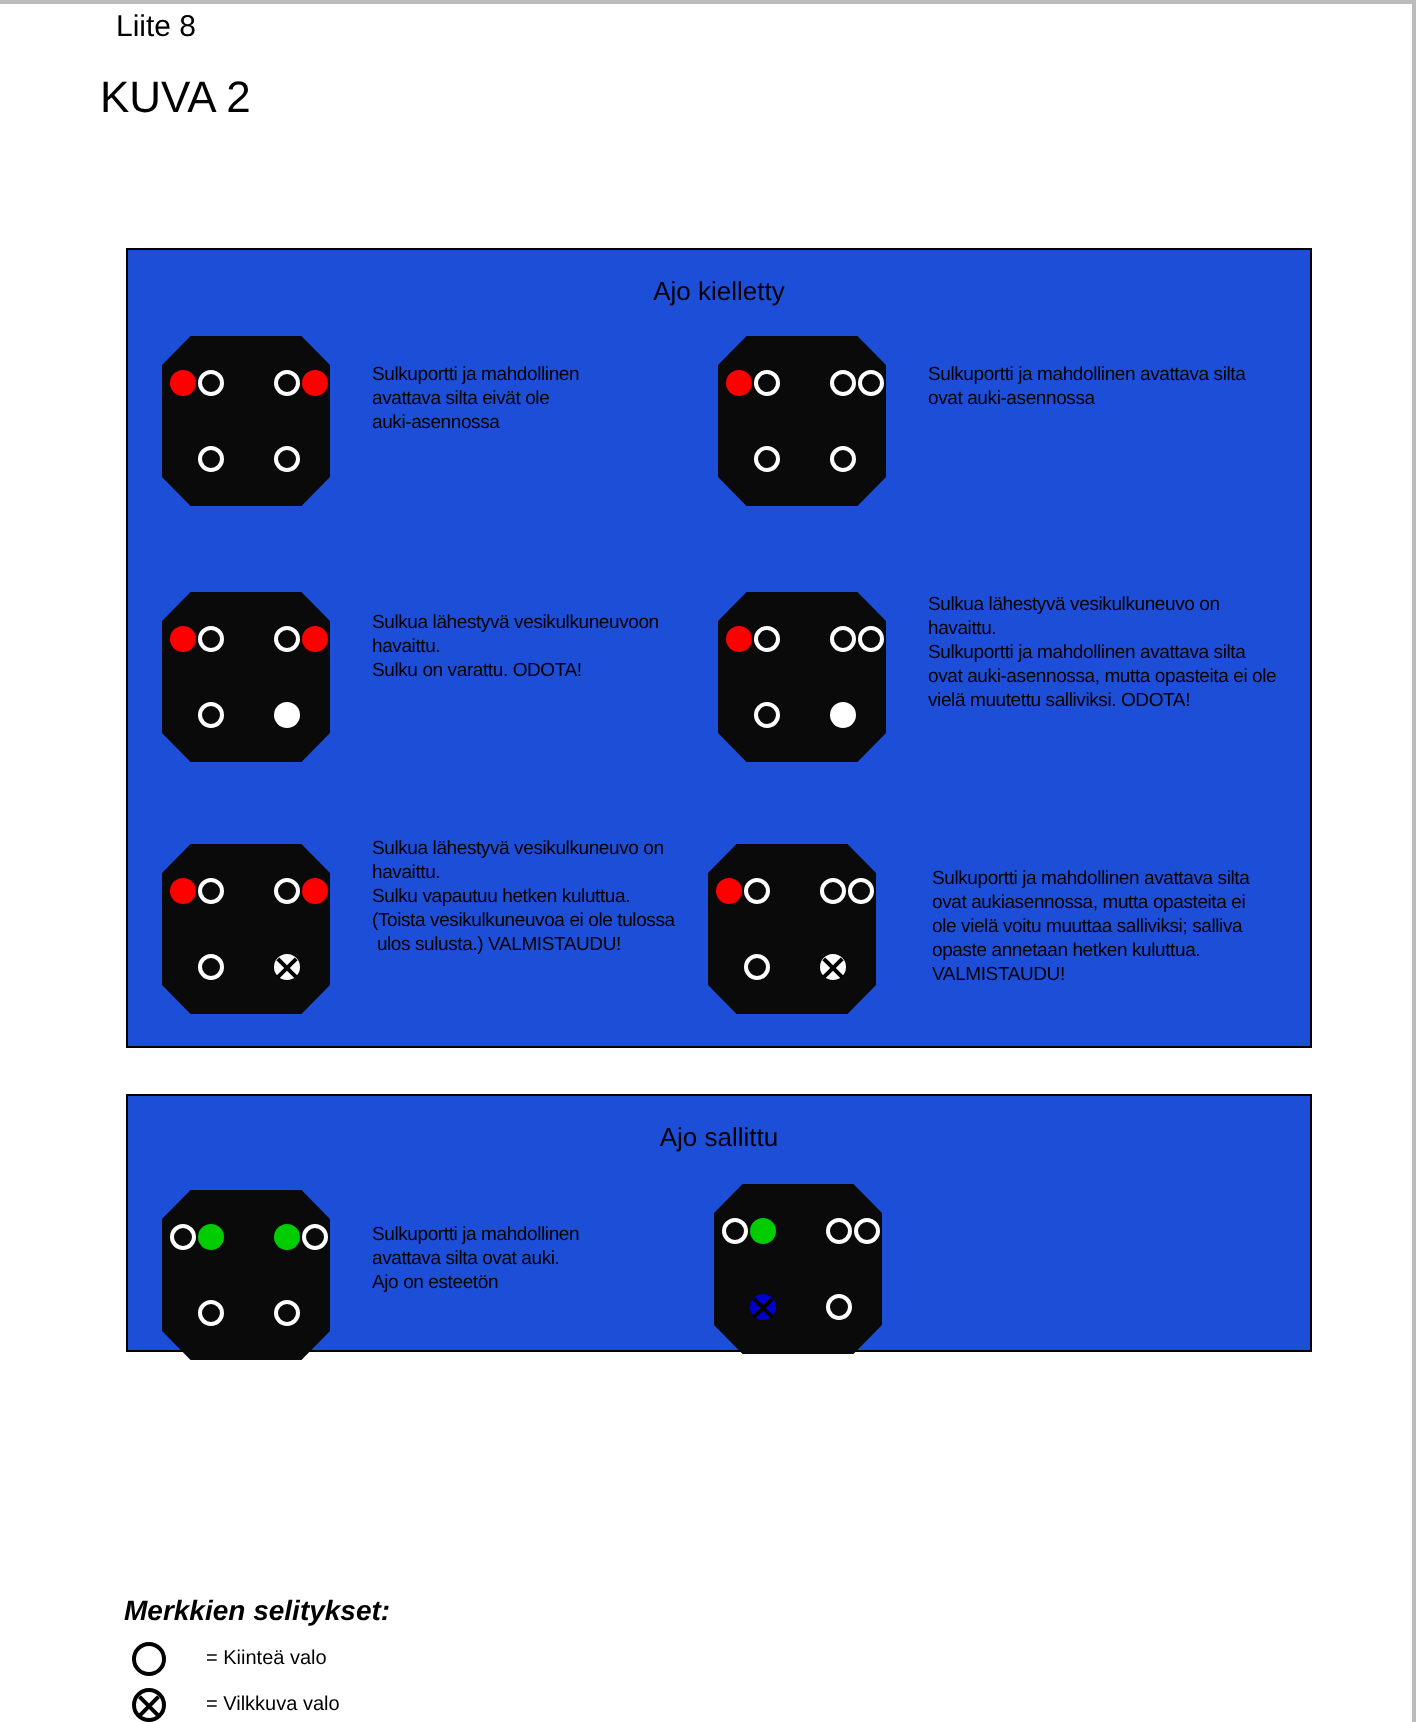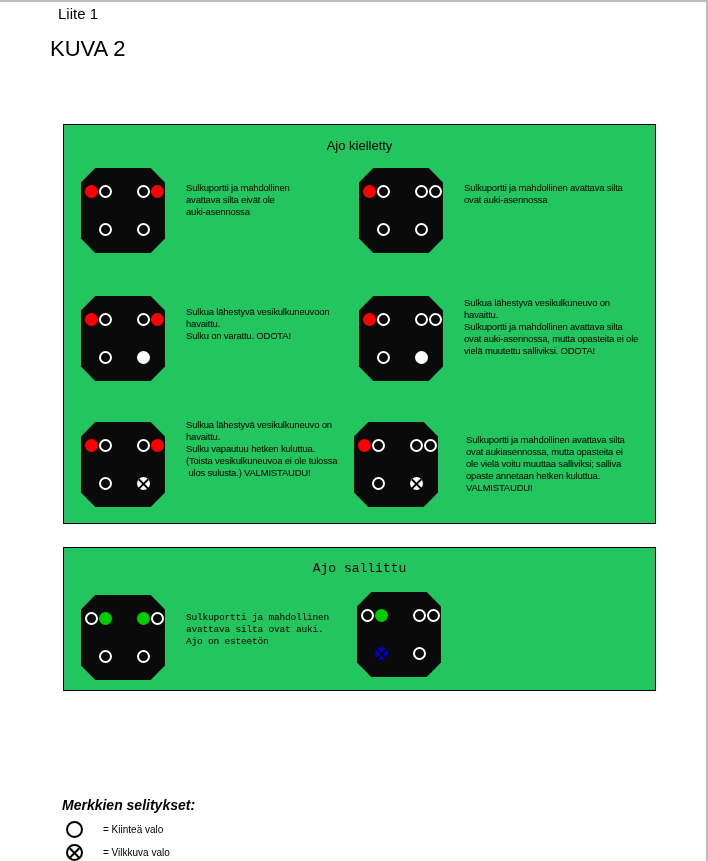--- a/index.html
+++ b/index.html
@@ -6,23 +6,23 @@
   .page{
     position:relative;width:708px;height:861px;background:#ffffff;
     font-family:"Liberation Sans",sans-serif;color:#000;
     box-sizing:border-box;border-top:2px solid #bcbcbc;border-right:2px solid #bcbcbc;
     overflow:hidden;
   }
   .h-liite{position:absolute;left:58px;top:3px;font-size:15px;}
   .h-kuva{position:absolute;left:50px;top:34px;font-size:22px;}
   .h-sub{position:absolute;left:58px;top:64px;font-size:17px;}
 
-  .box{position:absolute;left:63px;width:593px;border:1px solid #000;background:#22c55e;box-sizing:border-box;}
+  .box{position:absolute;left:63px;width:593px;border:1px solid #000;background:#1d4ed8;box-sizing:border-box;}
   .box1{top:122px;height:400px;}
-  .box2{top:545px;height:144px;font-family:Liberation Mono, monospace;}
+  .box2{top:545px;height:129px;}
   .box-title{position:absolute;top:13px;left:0;width:100%;text-align:center;font-size:13px;}
 
   .panel{position:absolute;width:84px;height:85px;background:#0a0a0a;
     clip-path:polygon(17% 0,83% 0,100% 17%,100% 83%,83% 100%,17% 100%,0 83%,0 17%);}
   .light{position:absolute;width:13px;height:13px;border-radius:50%;box-sizing:border-box;}
   .light.off{background:transparent !important;border:2px solid #fff;}
   .slot0{left:4px;top:17px;}  .slot1{left:18px;top:17px;}
   .slot2{left:56px;top:17px;} .slot3{left:70px;top:17px;}
   .slot4{left:18px;top:55px;} .slot5{left:56px;top:55px;}
   .blink::before,.blink::after{content:"";position:absolute;left:0;right:0;top:50%;height:2px;margin-top:-1px;background:#000;}
@@ -48,21 +48,21 @@
   .li-1{top:819px;} .li-2{top:842px;}
   .legend-circle{position:absolute;left:0;top:0;width:17px;height:17px;border:2px solid #000;border-radius:50%;box-sizing:border-box;background:#fff;}
   .legend-circle.blink::before,.legend-circle.blink::after{height:1.5px;margin-top:-0.75px;}
   .legend-label{position:absolute;left:37px;top:3px;font-size:10px;white-space:pre;}
 </style>
 </head>
 <body>
 
 <div class="page">
 
-  <div class="h-liite">Liite 1</div>
+  <div class="h-liite">Liite 8</div>
   <div class="h-kuva">KUVA 2</div>
 
   <div class="box box1">
     <div class="box-title">Ajo kielletty</div>
 
     <div class="panel p-k1l">
         <div class="light slot0" style="background: rgb(255, 0, 0);"></div>
         <div class="light slot1 off"></div>
         <div class="light slot2 off"></div>
         <div class="light slot3" style="background: rgb(255, 0, 0);"></div>

